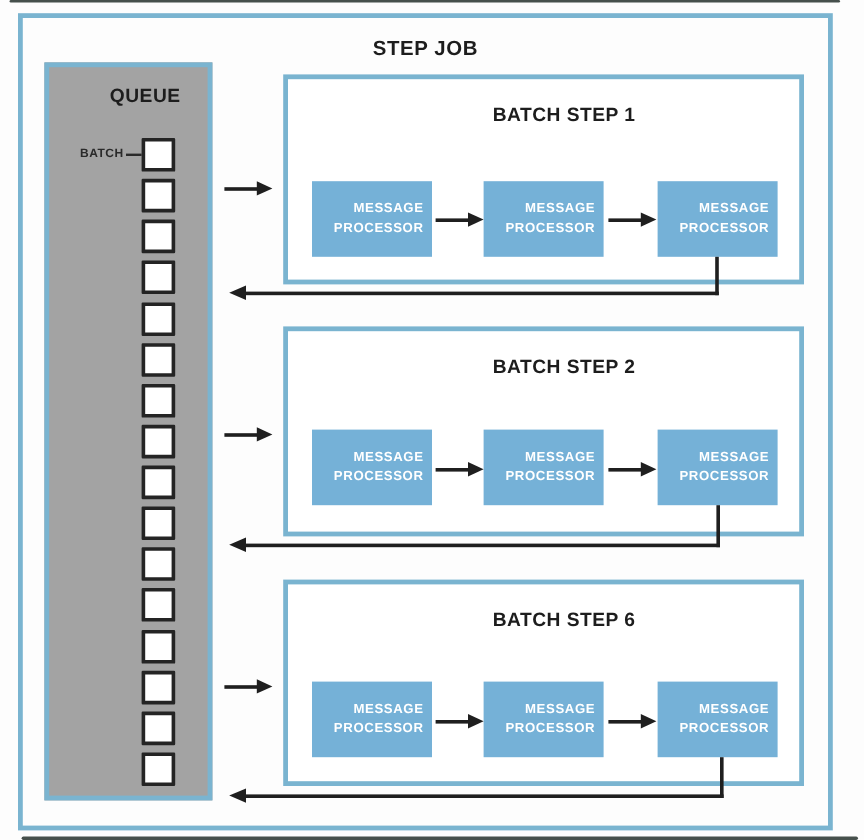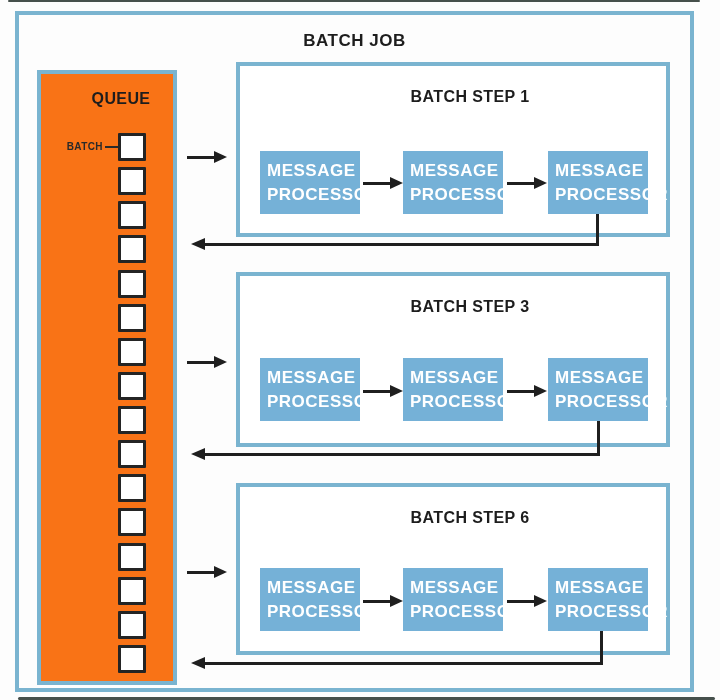--- a/index.html
+++ b/index.html
@@ -24,22 +24,22 @@
     position:absolute;left:15px;top:11px;width:679px;height:681px;
     border:4px solid var(--blue);box-sizing:border-box;background:transparent;
   }
   .diagram-title{
     position:absolute;left:0;right:0;top:16px;
     text-align:center;font-size:17px;font-weight:bold;color:#1d1d1d;
     letter-spacing:.5px;
   }
 
   .queue-box{
-    position:absolute;left:37px;top:70px;width:140px;height:615px;
-    border:4px solid var(--blue);box-sizing:border-box;background:#f97316;
+    position:absolute;left:37px;top:52px;width:140px;height:615px;
+    border:4px solid var(--blue);box-sizing:border-box;background:#a3a3a3;
   }
   .queue-title{
     position:absolute;left:0;right:0;top:16px;padding-left:28px;
     text-align:center;font-size:16px;font-weight:bold;color:#1d1d1d;
     letter-spacing:.4px;
   }
   .record-label{
     position:absolute;left:10px;width:52px;top:67px;
     text-align:right;font-size:10px;font-weight:bold;color:#2a2a2a;
     letter-spacing:.4px;
@@ -64,21 +64,21 @@
     position:absolute;left:0;right:0;top:22px;
     text-align:center;font-size:16px;font-weight:bold;color:#1d1d1d;
     letter-spacing:.4px;
     padding-left:34px;
   }
   .mp{
     position:absolute;width:100px;height:63px;background:var(--fill);
     display:flex;align-items:center;justify-content:center;
   }
   .mp-label{
-    font-size:17px;font-weight:bold;color:#ffffff;text-align:left;
+    font-size:11px;font-weight:bold;color:#ffffff;text-align:right;
     line-height:1.4;letter-spacing:.5px;width:86px;
   }
   .step-1 .mp{top:85px;} .step-2 .mp{top:82px;} .step-3 .mp{top:81px;}
   .mp-a{left:20px;} .mp-b{left:163px;} .mp-c{left:308px;}
 
   
   .arrow-e{position:absolute;width:40px;height:13px;}
   .arrow-e .shaft{position:absolute;left:0;top:5px;width:29px;height:3px;background:var(--ink);}
   .arrow-e .head{
     position:absolute;right:0;top:0;width:0;height:0;
@@ -97,21 +97,21 @@
 </style>
 </head>
 <body>
 
 <div class="canvas">
 
   <div class="edge-line edge-top"></div>
   <div class="edge-line edge-bottom"></div>
 
   <div class="outer-box">
-    <div class="diagram-title">BATCH JOB</div>
+    <div class="diagram-title">STEP JOB</div>
   </div>
 
   <div class="queue-box">
     <div class="queue-title">QUEUE</div>
     <div class="record-label">BATCH</div>
     <div class="record-tick"></div>
     <div class="queue-slots" id="queue-slots">
         <div class="slot" style="top: 59px;"></div>
         <div class="slot" style="top: 93.13px;"></div>
         <div class="slot" style="top: 127.26px;"></div>
@@ -138,21 +138,21 @@
       </div>
     <div class="mp mp-b">
       <span class="mp-label">MESSAGE PROCESSOR</span>
       </div>
     <div class="mp mp-c">
       <span class="mp-label">MESSAGE PROCESSOR</span>
       </div>
   </div>
 
   <div class="step-box step-2">
-    <div class="step-title">BATCH STEP 3</div>
+    <div class="step-title">BATCH STEP 2</div>
     <div class="mp mp-a">
       <span class="mp-label">MESSAGE PROCESSOR</span>
       </div>
     <div class="mp mp-b">
       <span class="mp-label">MESSAGE PROCESSOR</span>
       </div>
     <div class="mp mp-c">
       <span class="mp-label">MESSAGE PROCESSOR</span>
       </div>
   </div>

